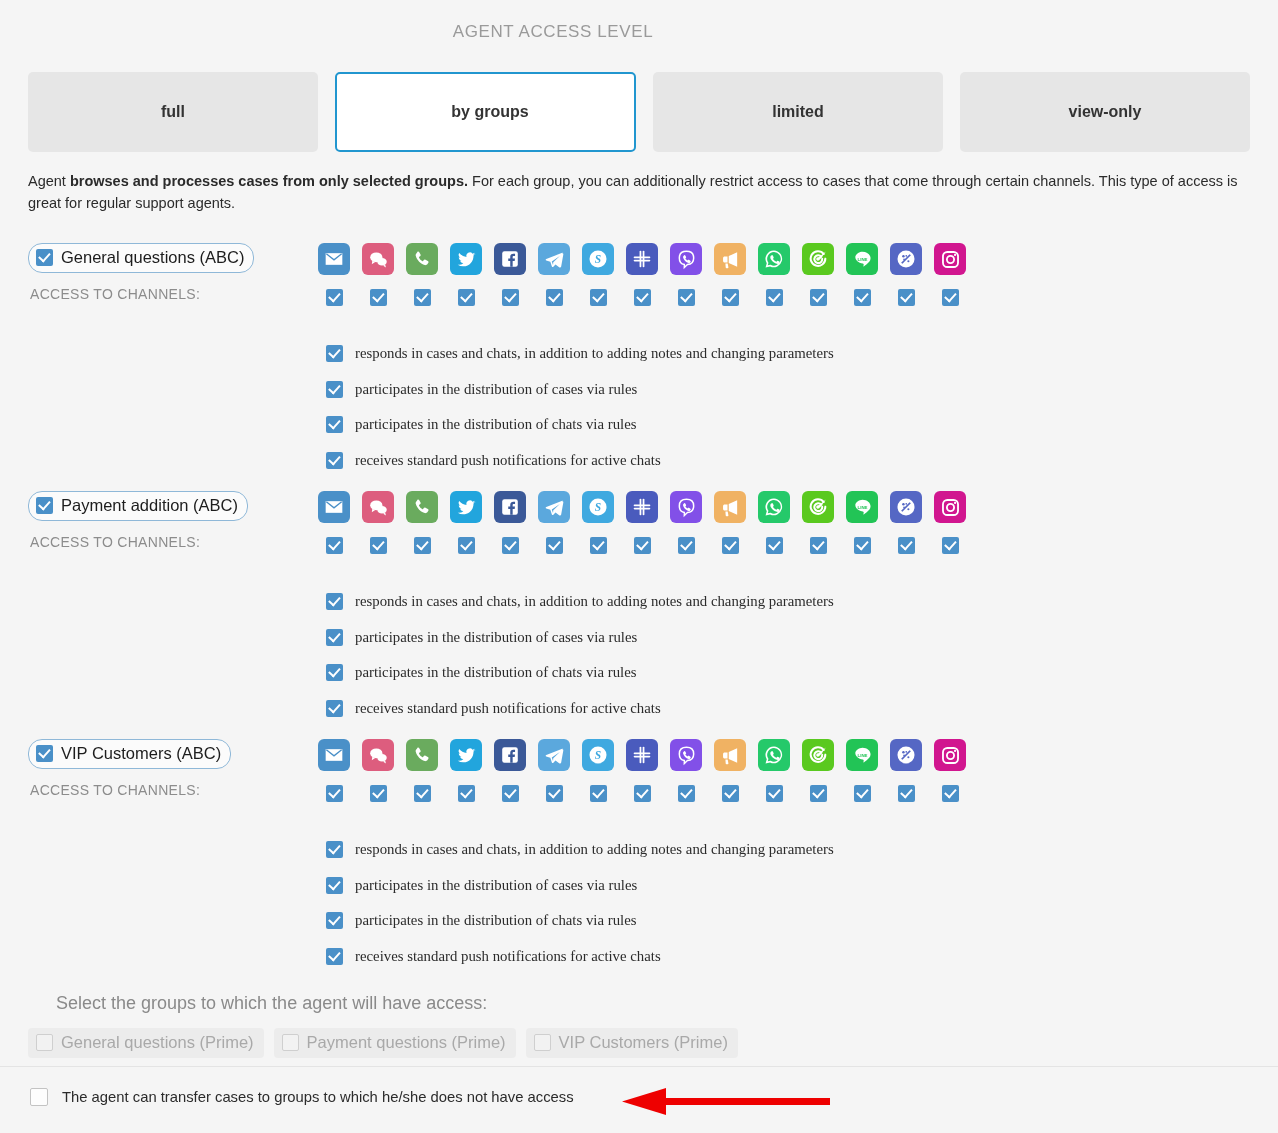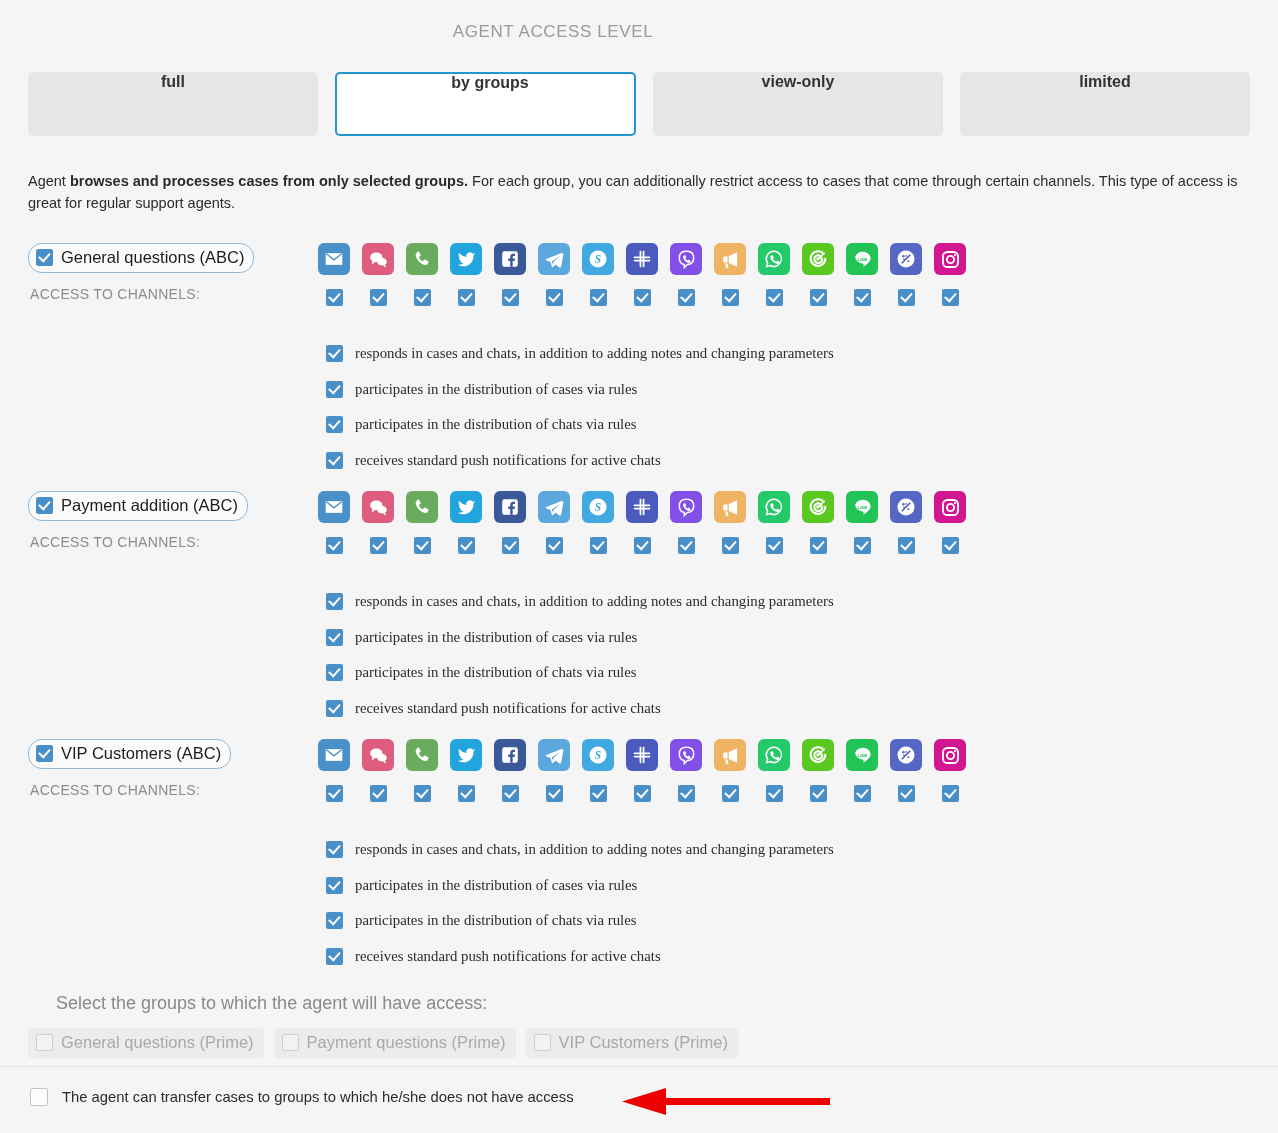--- a/index.html
+++ b/index.html
@@ -20,22 +20,22 @@
     color: #9a9a9a;
   }
 
   
   .tabs {
     position: absolute; top: 72px; left: 28px;
     width: 1222px; height: 64px;
     display: flex; gap: 17px;
   }
   .tab {
-    flex: 1 1 0; height: 64px;
-    display: flex; justify-content: center;
+    flex: 1 1 0; height: 80px;
+    display: flex; align-items: center; justify-content: center;
     background: #e6e6e6; border-radius: 5px;
     border: 1px solid transparent;
     font-size: 16px; font-weight: bold; color: #333;
     cursor: pointer; user-select: none;
   }
   .tab.active {
     background: #ffffff;
     border: 2px solid #2196cf;
     padding-left: 9px;
   }
@@ -143,24 +143,24 @@
   <div class="section-title">AGENT ACCESS LEVEL</div>
 
   <div class="tabs">
       <div class="tab">
         <span>full</span>
       </div>
       <div class="tab active">
         <span>by groups</span>
       </div>
       <div class="tab">
+        <span>limited</span>
+      </div>
+      <div class="tab">
         <span>view-only</span>
-      </div>
-      <div class="tab">
-        <span>limited</span>
       </div>
     </div>
 
   <div class="desc">
     <span>Agent </span><b>browses and processes cases from only selected groups.</b><span> For each group, you can additionally restrict access to cases that come through certain channels. This type of access is great for regular support agents.</span>
   </div>
 
   <div id="groups-host">
       <div class="group" style="top: 243px;">
         <div class="group-left"><div class="group-pill">

